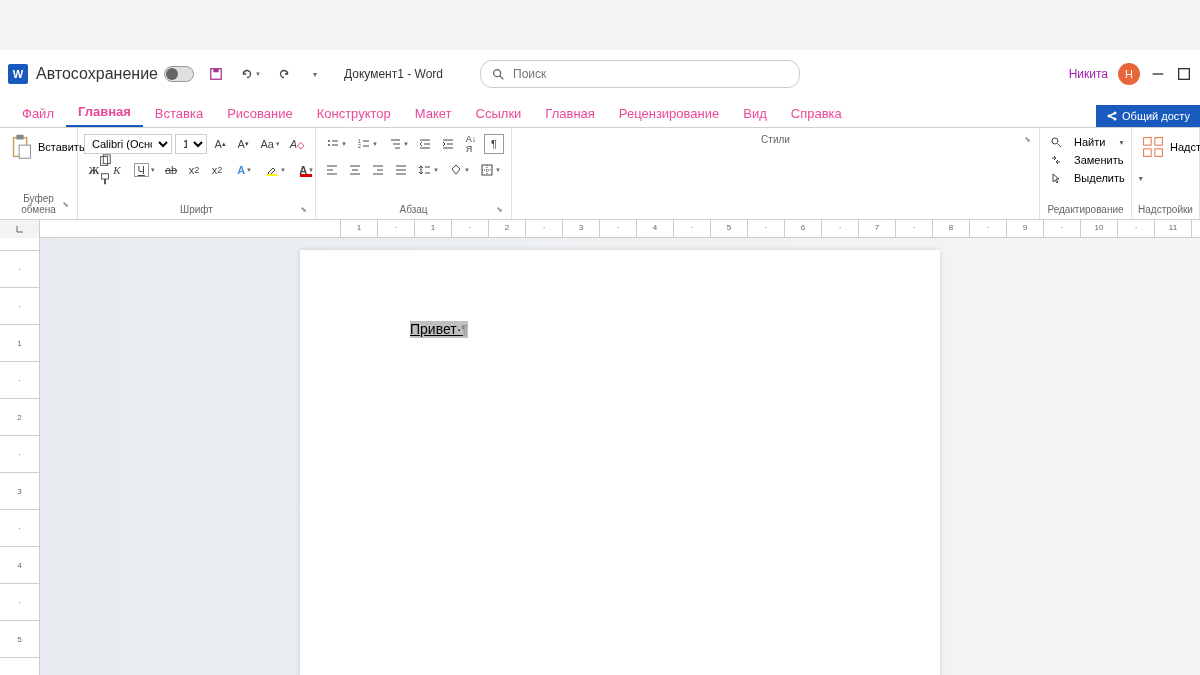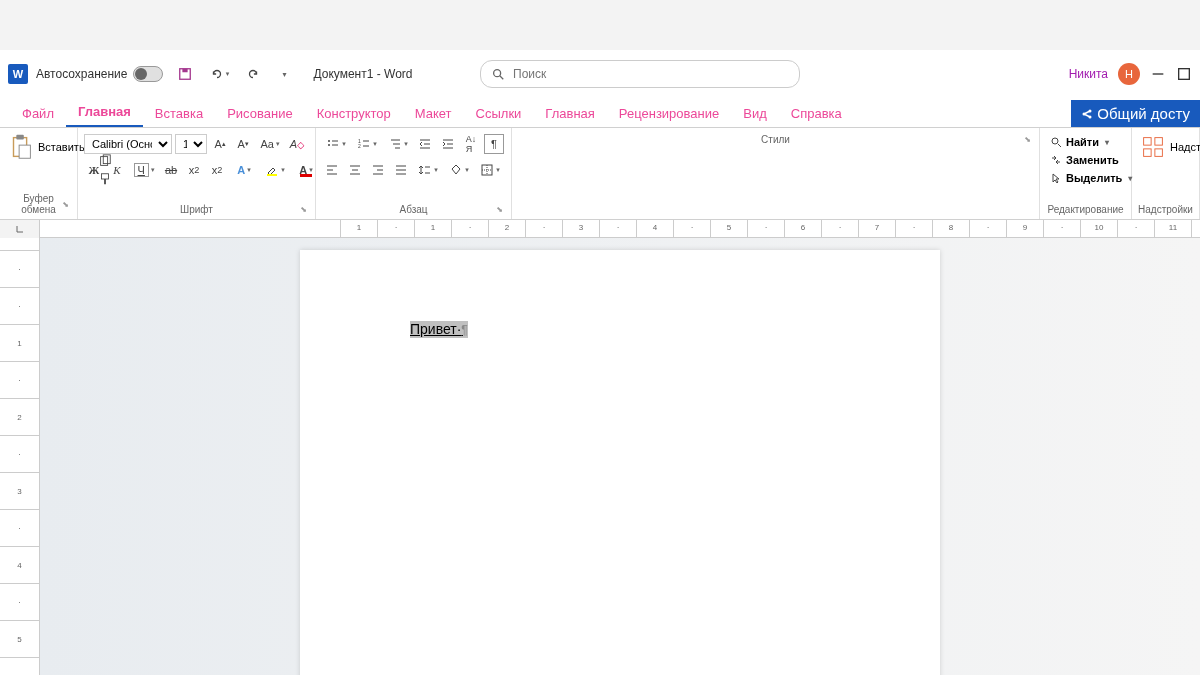--- a/index.html
+++ b/index.html
@@ -1,39 +1,39 @@
 <!DOCTYPE html>
 <html><head>
 <meta charset="utf-8">
 <style>
 * { margin: 0; padding: 0; box-sizing: border-box; font-family: 'Segoe UI', Tahoma, sans-serif; }
 body { width: 1200px; height: 675px; background: #f3f3f3; overflow: hidden; position: relative; }
 
 
 .titlebar { height: 48px; background: #fff; display: flex; align-items: center; padding: 0 8px; position: relative; margin-top: 50px; }
 .word-icon { width: 20px; height: 20px; background: #185abd; color: #fff; font-size: 11px; font-weight: bold; display: flex; align-items: center; justify-content: center; border-radius: 2px; margin-right: 8px; }
-.autosave { display: flex; align-items: center; font-size: 12px; color: #333; margin-right: 12px; }
+.autosave { display: flex; align-items: center; font-size: 16px; color: #333; margin-right: 12px; }
 .toggle { width: 30px; height: 16px; background: #e0e0e0; border: 1px solid #999; border-radius: 8px; margin-left: 6px; position: relative; }
 .toggle::after { content: ''; position: absolute; width: 12px; height: 12px; background: #666; border-radius: 50%; top: 1px; left: 1px; }
 .qat { display: flex; align-items: center; gap: 10px; }
 .qat svg { width: 16px; height: 16px; }
 .doc-title { font-size: 12px; color: #333; margin-left: 20px; }
 .search-box { position: absolute; left: 480px; width: 320px; height: 28px; border: 1px solid #ccc; border-radius: 12px; display: flex; align-items: center; padding: 0 10px; background: #fff; }
 .search-box svg { width: 14px; height: 14px; margin-right: 8px; }
 .search-box input { border: none; outline: none; font-size: 12px; flex: 1; background: transparent; }
 .user-area { position: absolute; right: 8px; display: flex; align-items: center; gap: 10px; }
 .user-name { font-size: 12px; color: #a21caf; text-align: right; }
 .avatar { width: 22px; height: 22px; background: #e8663c; color: #fff; border-radius: 50%; display: flex; align-items: center; justify-content: center; font-size: 11px; }
 .win-btn { width: 16px; height: 16px; display: flex; align-items: center; justify-content: center; }
 
 
 .tabs { height: 30px; background: #fff; display: flex; align-items: flex-end; padding: 0 10px; border-bottom: 1px solid #d0d0d0; position: relative; }
 .tab { padding: 6px 12px; font-size: 13px; color: #ec4899; cursor: pointer; }
 .tab.active { font-weight: 600; border-bottom: 2px solid #185abd; }
-.share-btn { position: absolute; right: 0; background: #185abd; color: #fff; padding: 5px 10px; font-size: 15px; display: flex; align-items: center; gap: 4px; }
+.share-btn { position: absolute; right: 0; background: #185abd; color: #fff; padding: 5px 10px; font-size: 11px; display: flex; align-items: center; gap: 4px; }
 
 
 .ribbon { height: 92px; background: #fff; display: flex; border-bottom: 1px solid #d0d0d0; }
 .group { border-right: 1px solid #e0e0e0; padding: 4px 6px; display: flex; flex-direction: column; }
 .group-content { flex: 1; display: flex; align-items: flex-start; gap: 4px; }
 .group-label { font-size: 10px; color: #666; text-align: center; padding-top: 2px; display: flex; justify-content: center; align-items: center; position: relative; }
 .group-label .launcher { position: absolute; right: 2px; font-size: 8px; color: #999; }
 .btn-stack { display: flex; align-items: center; gap: 2px; }
 .btn-stack svg, .btn-stack .ic { width: 30px; height: 30px; }
 .btn-stack span { font-size: 11px; }
@@ -53,21 +53,21 @@
 .font-group-rows { display: flex; flex-direction: column; gap: 6px; padding-top: 2px; }
 .styles-gallery { flex: 1; display: flex; align-items: center; gap: 2px; overflow: hidden; }
 .style-item { border: 1px solid #ccc; height: 46px; min-width: 64px; padding: 4px 8px; display: flex; align-items: center; justify-content: center; font-size: 11px; background: #fff; white-space: nowrap; }
 .style-item.h1 { color: #4472c4; font-size: 15px; }
 .style-item.h2 { color: #4472c4; font-size: 13px; }
 .style-item.title { color: #333; font-size: 22px; }
 .gallery-nav { display: flex; flex-direction: column; border: 1px solid #ccc; height: 46px; width: 14px; }
 .gallery-nav div { flex: 1; display: flex; align-items: center; justify-content: center; font-size: 7px; border-bottom: 1px solid #ccc; }
 .gallery-nav div:last-child { border: none; }
 .edit-group { display: flex; flex-direction: column; gap: 2px; font-size: 11px; padding: 2px 0; }
-.edit-item { display: flex; align-items: center; gap: 4px; padding: 2px 4px; font-weight: bold; }
+.edit-item { display: flex; align-items: center; gap: 12px; padding: 2px 4px; }
 .edit-item svg { width: 12px; height: 12px; }
 
 
 .ruler-area { display: flex; }
 .ruler-corner { width: 40px; height: 18px; background: #f3f3f3; border-right: 1px solid #ccc; display:flex;align-items:center;justify-content:center; }
 .h-ruler { flex: 1; height: 18px; background: #fff; position: relative; border-bottom: 1px solid #ccc; font-size: 8px; color: #666; overflow: hidden; }
 .ruler-marks { position: absolute; left: 300px; display: flex; }
 .ruler-mark { width: 37px; text-align: center; border-left: 1px solid #ccc; height: 18px; position: relative; }
 .ruler-mark span { position: absolute; top: 3px; left: 50%; transform: translateX(-50%); }
 

